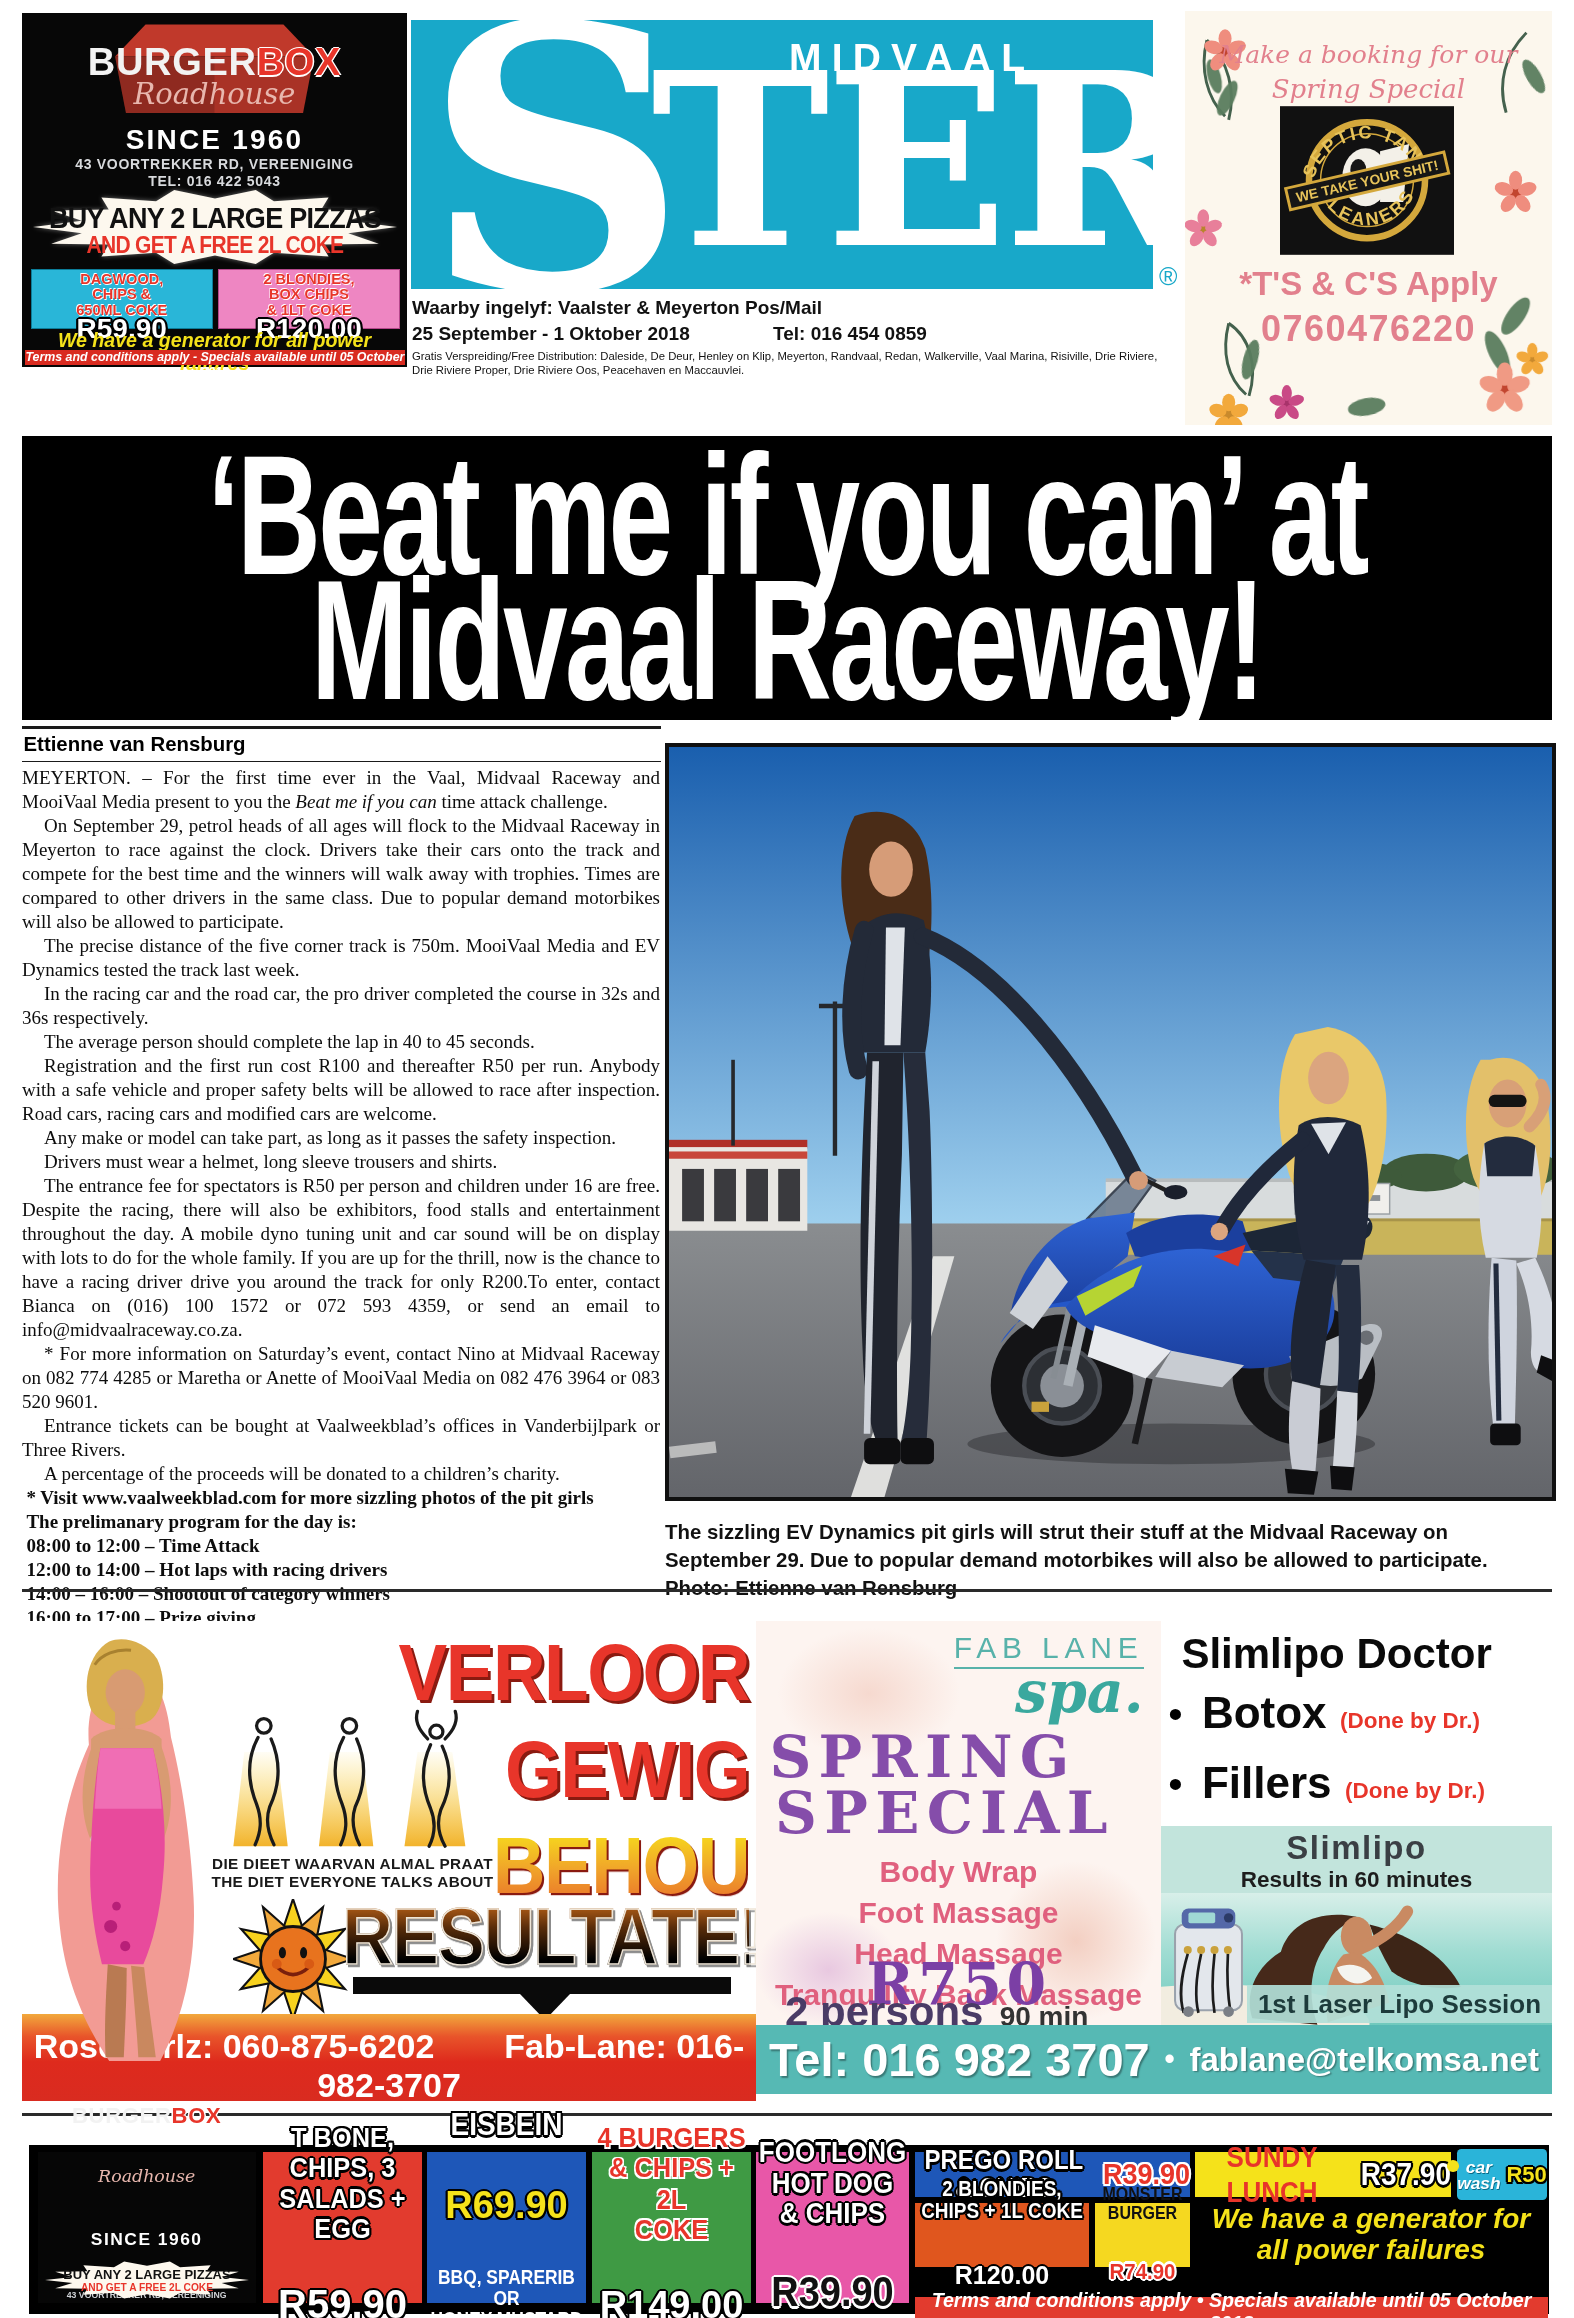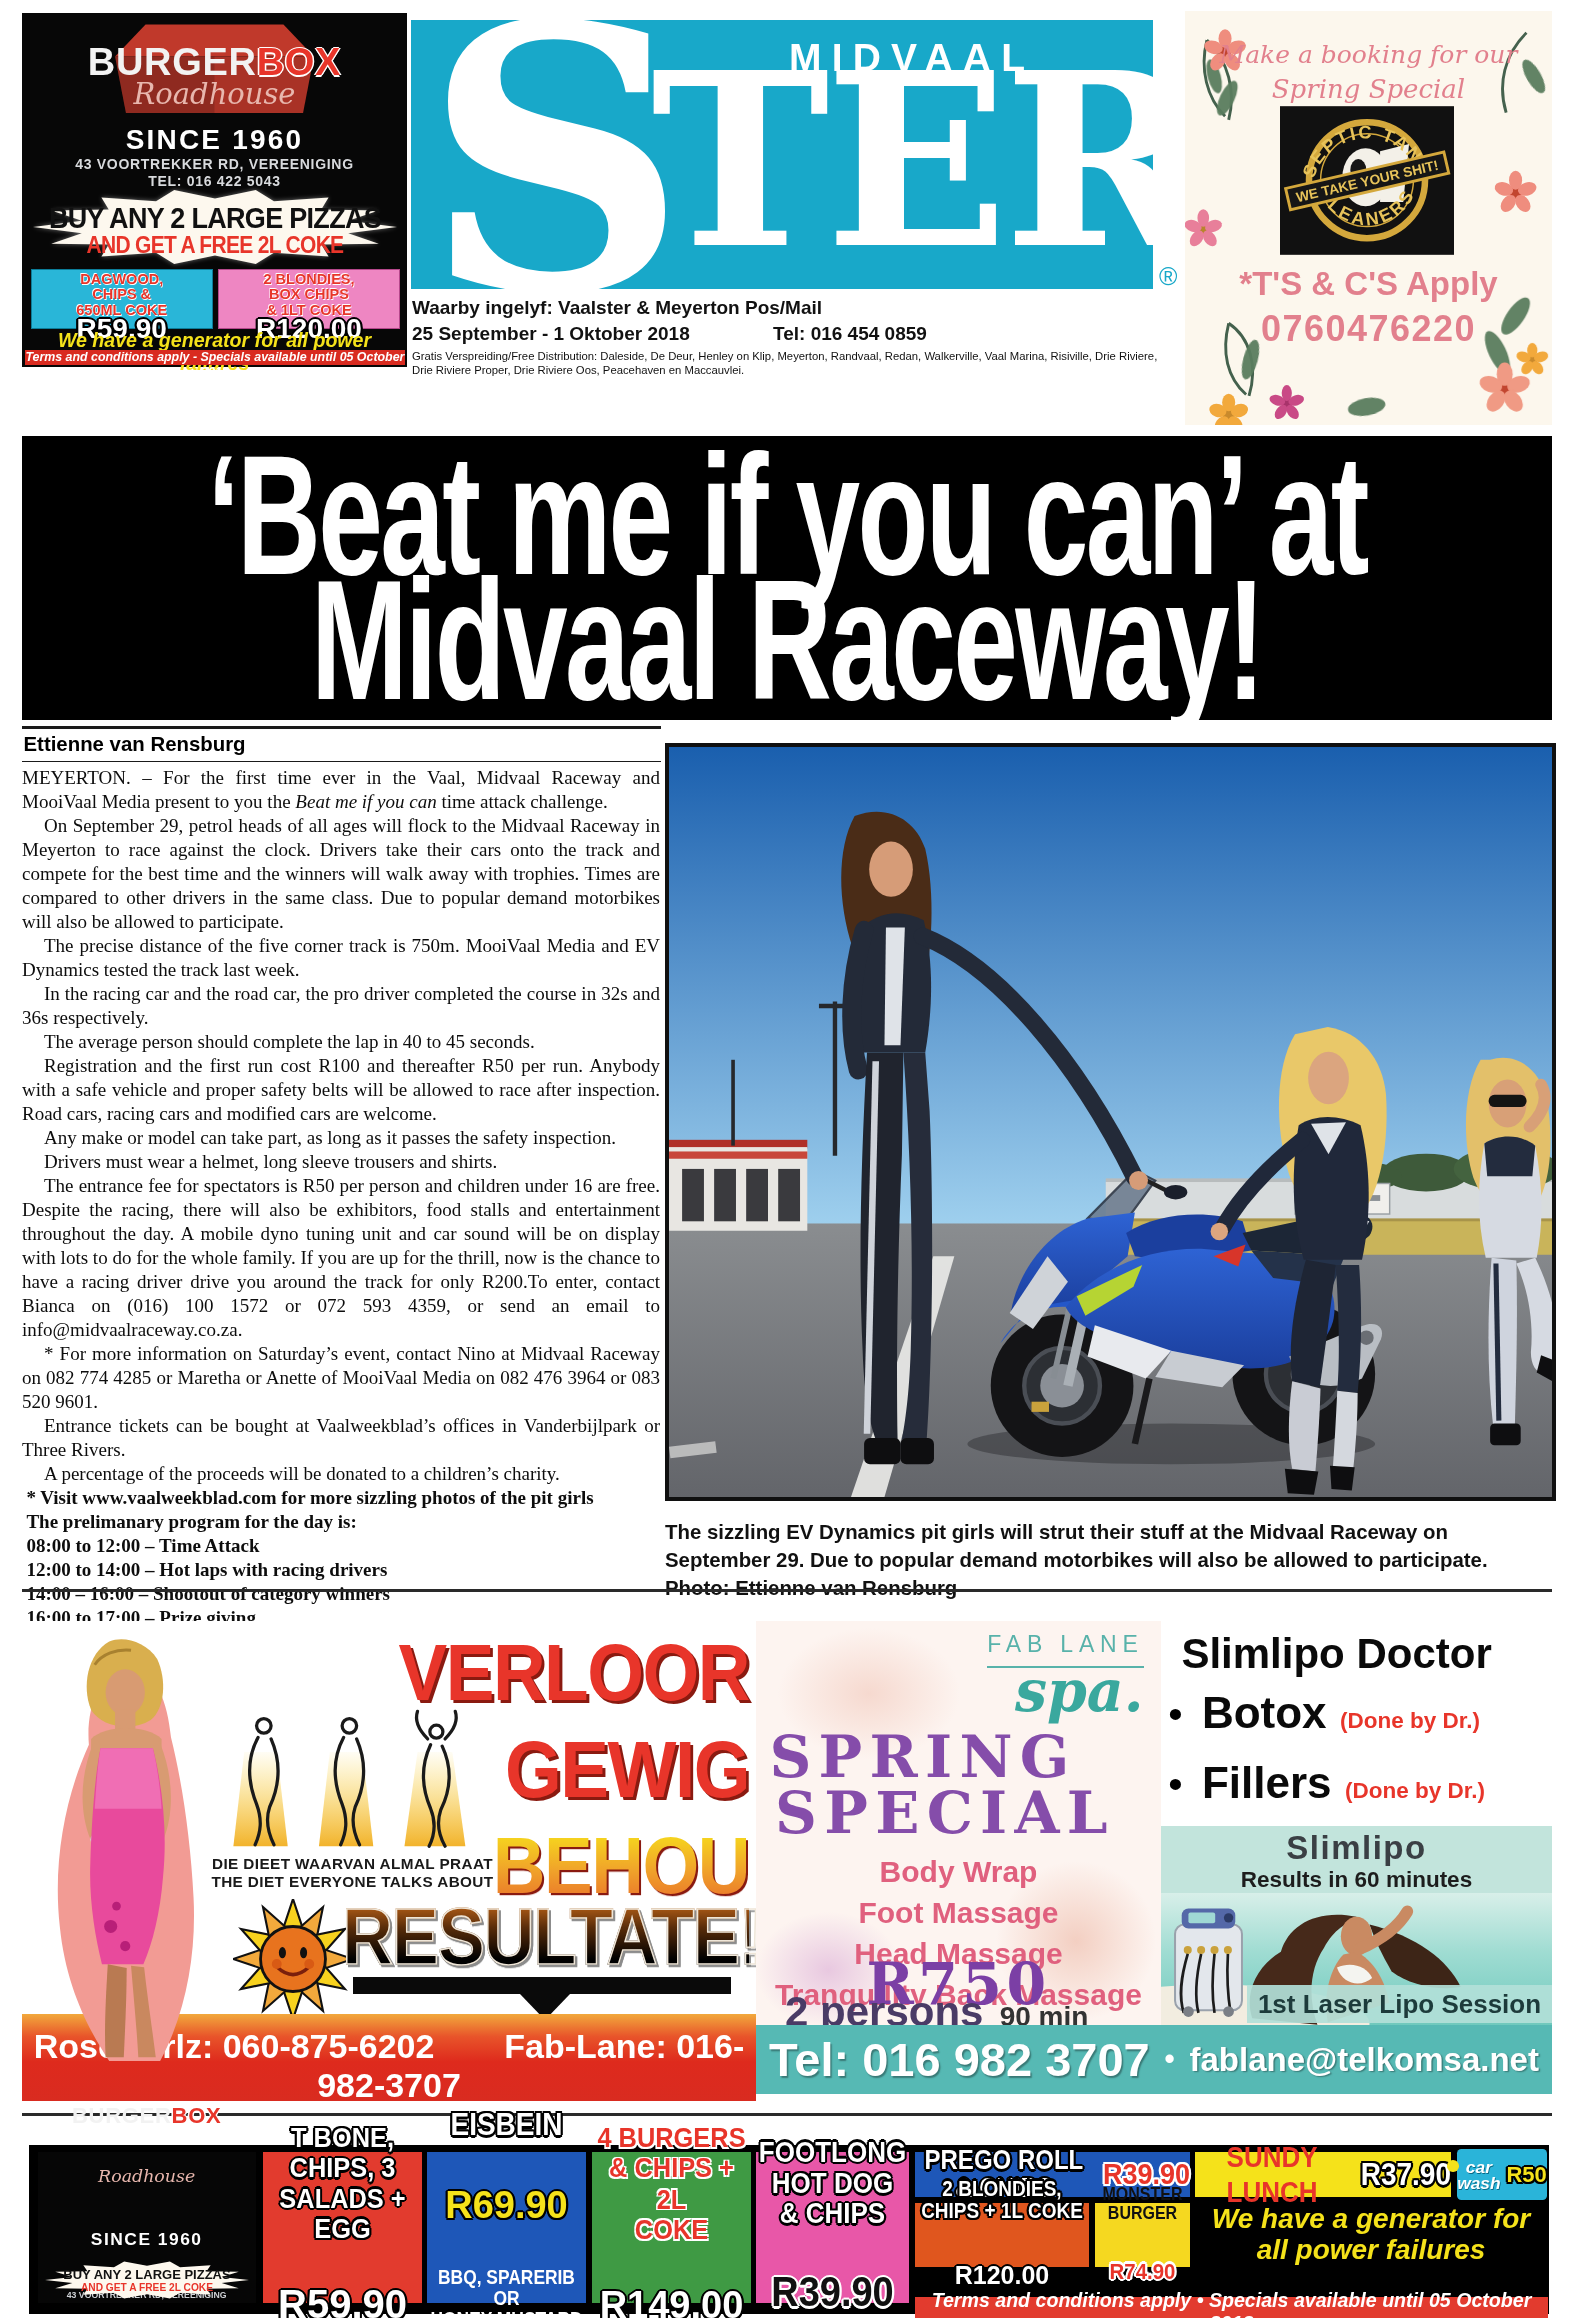--- a/index.html
+++ b/index.html
@@ -34,21 +34,21 @@
   .septic{background:#fcf7ed;overflow:hidden;}
   .script{font-family:"DejaVu Serif",serif;font-style:italic;color:#e2808d;}
   
   .wl-big{font-weight:bold;font-size:73px;line-height:86px;letter-spacing:-1.5px;text-align:right;transform:scaleY(1.1);transform-origin:top right;}
   .wl-red{color:#e8352a;text-shadow:2.9px 2.9px 0 #8a1a10,0.7px 0.7px 0 #fff;}
   .wl-orange{background:linear-gradient(#f7e21b 10%,#f0a32a 55%,#e8652a 100%);-webkit-background-clip:text;background-clip:text;color:transparent;filter:drop-shadow(2.9px 2.9px 0 #8a1a10);}
   .wl-result{font-weight:bold;font-size:71px;letter-spacing:-1.5px;background:linear-gradient(#e87b1e 0%,#5a2d0a 40%,#000 75%);-webkit-background-clip:text;background-clip:text;color:transparent;-webkit-text-stroke:1.5px #efe6d8;filter:drop-shadow(2.2px 2.2px 0.7px rgba(0,0,0,.45));transform:scaleY(1.12);transform-origin:top right;white-space:nowrap;}
   .wl-bar{background:linear-gradient(#f2a93c 0%,#e8542a 26%,#de2a1d 55%,#d92b20 100%);color:#fff;font-weight:bold;}
   .diet-lines{font-weight:bold;font-size:15.3px;line-height:18px;color:#1a1a1a;letter-spacing:0.4px;white-space:nowrap;}
   .fab{background:#fdf4f0;overflow:hidden;}
-  .fab-logo-top{font-size:23px;letter-spacing:5.8px;color:#58b2aa;border-bottom:2.9px double #58b2aa;padding-bottom:8px;}
+  .fab-logo-top{font-size:30px;letter-spacing:5.8px;color:#58b2aa;border-bottom:2.9px double #58b2aa;padding-bottom:2px;}
   .fab-script{font-family:"DejaVu Serif",serif;font-style:italic;font-weight:bold;font-size:57px;color:#3aa89e;line-height:.8;}
   .spring{font-family:"DejaVu Serif",serif;font-weight:bold;color:#7b3fa5;font-size:58px;letter-spacing:7.3px;line-height:67px;opacity:.92;}
   .fab-serv{color:#e0607e;font-size:30px;line-height:41px;font-weight:bold;}
   .aes{background:#fff;overflow:hidden;}
   .aes-title{font-weight:bold;font-size:42px;color:#0a0a0a;letter-spacing:0;}
   .aes-item{font-weight:bold;font-size:44px;color:#0a0a0a;}
   .aes-note{font-weight:bold;font-size:22.5px;color:#e8352a;}
   .slim-band{background:#c2e4dc;}
   .tealbar{background:#56b9b4;color:#fff;font-weight:bold;}
   

